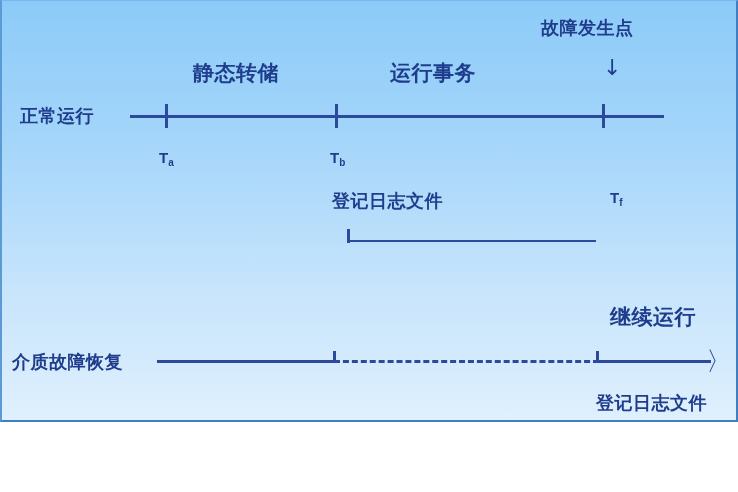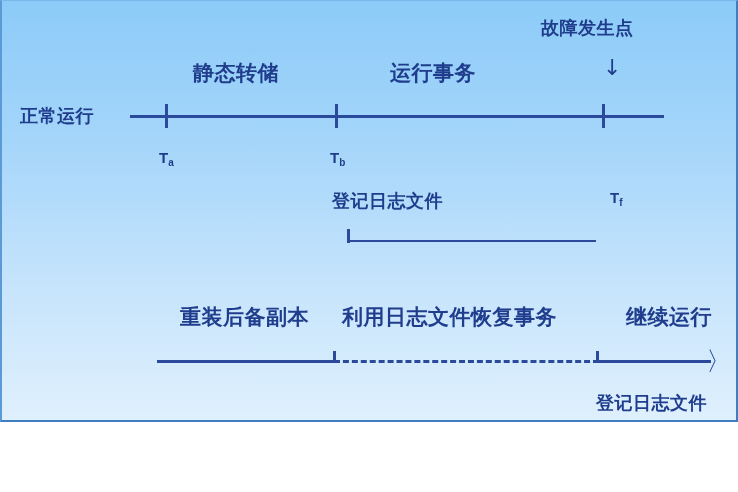--- a/index.html
+++ b/index.html
@@ -127,26 +127,25 @@
   </div>
   <div class="tlabel" style="left:608px; top:149px;margin-top:40px;">
     <span>T</span><sub>f</sub>
   </div>
 
   <div class="lbl big" style="left:330px; top:191px;">登记日志文件</div>
 
   <div class="vstub" style="left:345px; top:228px; height:14px;"></div>
   <div class="hline thin" style="left:345px; top:239px; width:249px;"></div>
 
-  <div class="lbl" style="left:178px; top:305px;">重装后备副本</div>
 
-  <div class="lbl" style="left:340px; top:305px;">利用日志文件恢复事务</div>
 
-  <div class="lbl" style="left:608px; top:305px;margin-left:16px;">继续运行</div>
+  <div class="lbl" style="left:608px; top:305px;">继续运行</div>
 
+  <div class="lbl big" style="left:10px; top:352px;">介质故障恢复</div>
 
   <div class="hline" style="left:155px; top:359px; width:177px;"></div>
 
   <div class="dline" style="left:332px; top:359px; width:265px;"></div>
 
   <div class="hline" style="left:595px; top:359px; width:114px;"></div>
 
   <div class="tick" style="left:331px; top:350px; height:11px;"></div>
   <div class="tick" style="left:594px; top:350px; height:11px;"></div>
 

